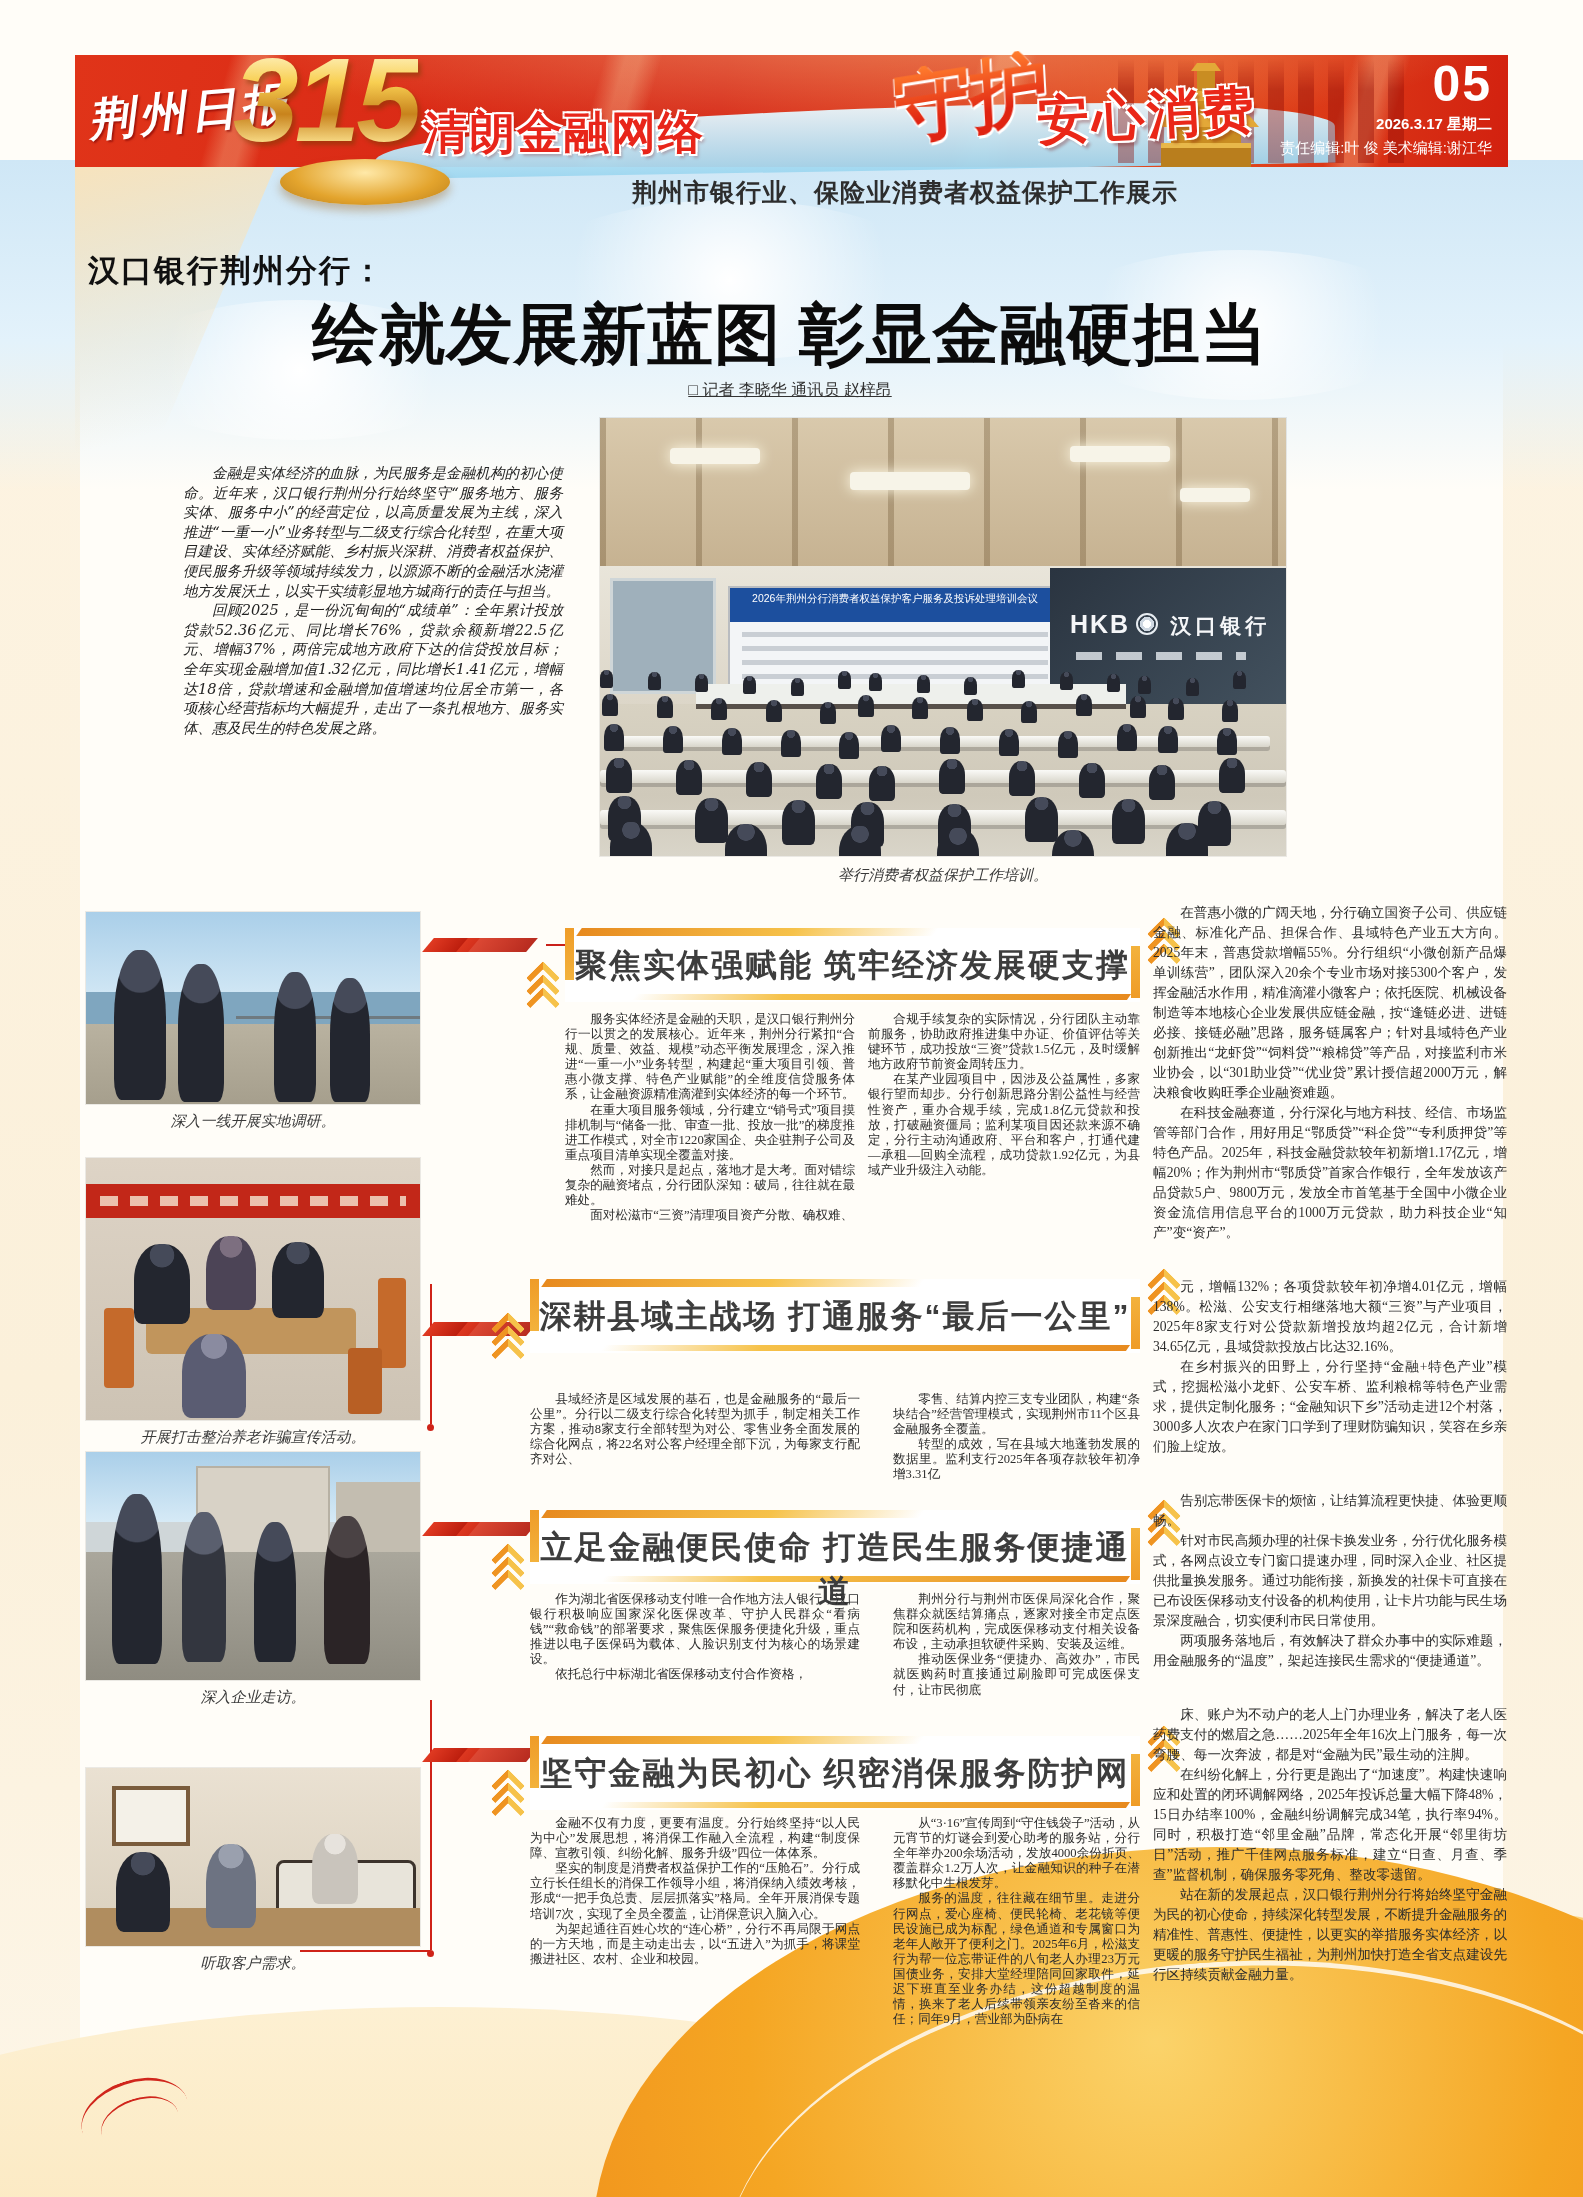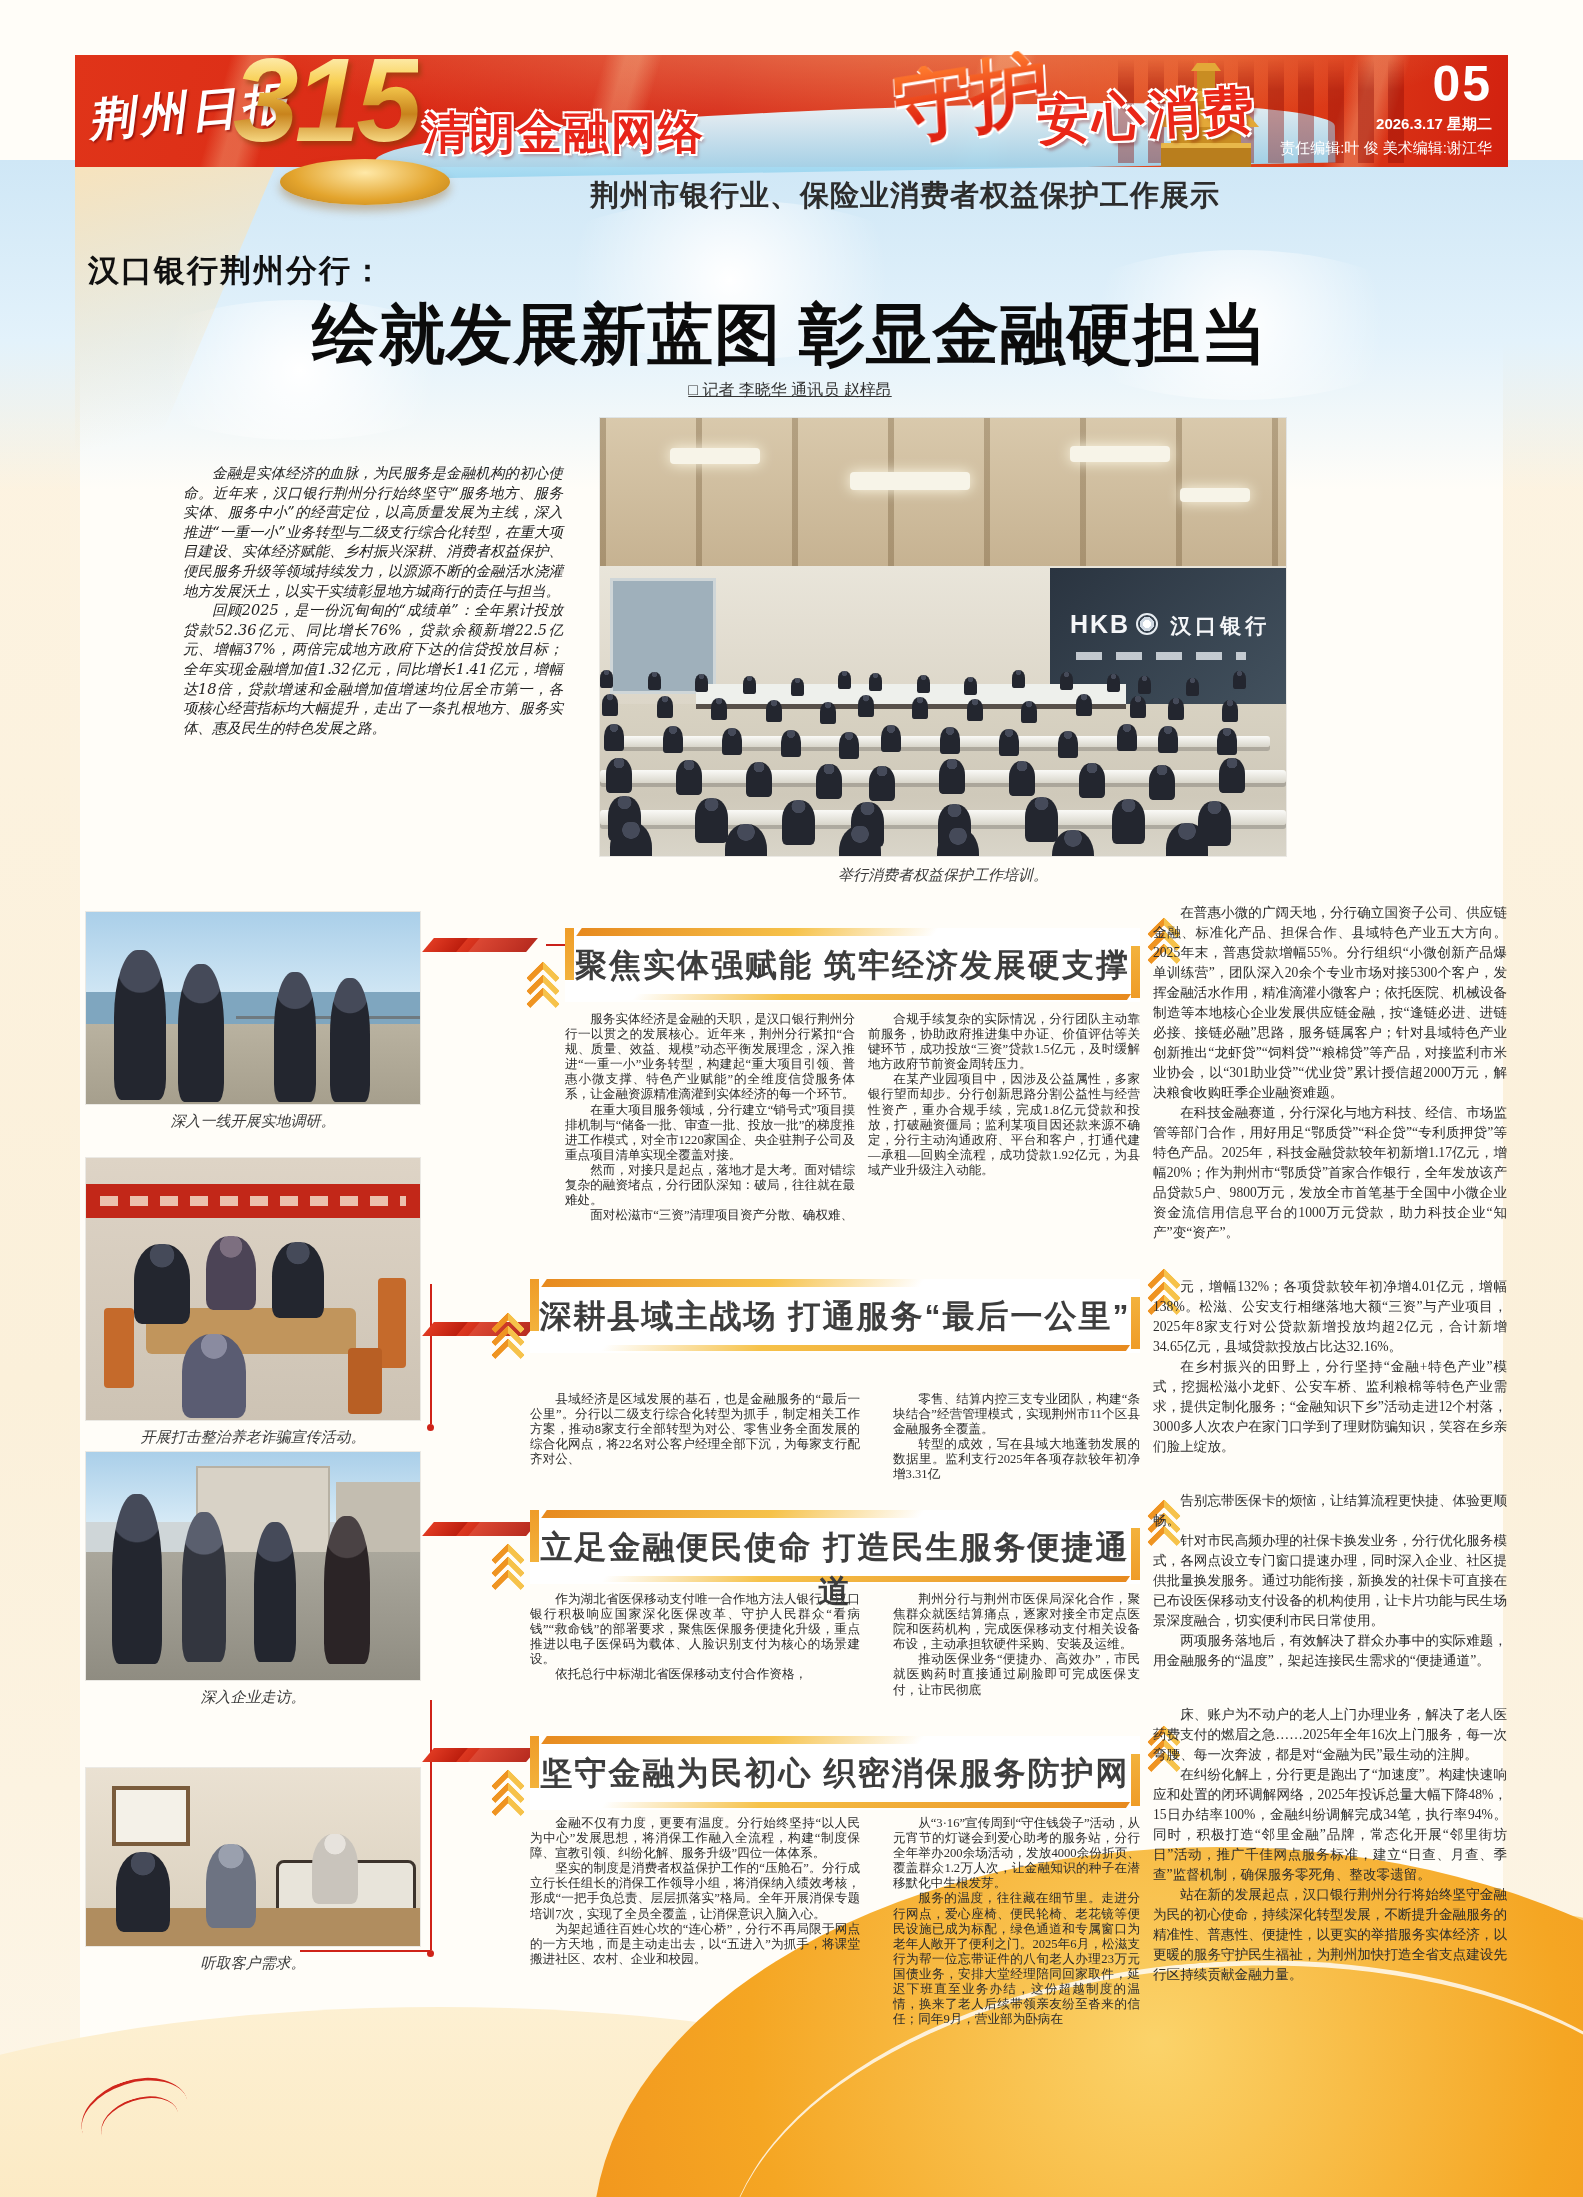--- a/index.html
+++ b/index.html
@@ -50,21 +50,21 @@
           background:linear-gradient(180deg,#ff7d2e,#e02412 70%);-webkit-background-clip:text;background-clip:text;color:transparent;
           filter:drop-shadow(2px 2px 0 #fff) drop-shadow(-1px 1px 0 #fff);}
   .slogan-right{position:absolute;left:962px;top:26px;font-size:52px;font-weight:900;color:#ea2718;transform:rotate(-3deg);letter-spacing:3px;
           text-shadow:-2px -2px 0 #fff,2px -2px 0 #fff,-2px 2px 0 #fff,2px 2px 0 #fff,4px 5px 3px rgba(120,0,0,.3);}
   .city{position:absolute;right:90px;top:4px;width:300px;height:104px;opacity:.8;
         background:repeating-linear-gradient(90deg,rgba(140,10,5,.5) 0 16px,rgba(0,0,0,0) 16px 30px);
         -webkit-mask-image:linear-gradient(180deg,transparent 0,#000 30%);mask-image:linear-gradient(180deg,transparent 0,#000 30%);}
   .pageno{position:absolute;right:16px;top:0px;font-size:50px;color:#fff;font-weight:bold;letter-spacing:2px;}
   .dateline{position:absolute;right:16px;top:60px;font-size:15px;color:#fff;font-weight:bold;text-align:right;}
   .editors{position:absolute;right:16px;top:84px;font-size:15px;color:#fff;font-weight:normal;text-align:right;}
-  .subtitle{position:absolute;left:430px;top:176px;width:950px;text-align:center;font-size:29px;font-weight:bold;color:#2d2d2d;letter-spacing:1px;}
+  .subtitle{position:absolute;left:430px;top:176px;width:950px;text-align:center;font-size:25px;font-weight:bold;color:#2d2d2d;letter-spacing:1px;}
 
   
   .kicker{position:absolute;left:88px;top:250px;font-size:31px;font-weight:bold;color:#101010;letter-spacing:2px;}
   .headline{position:absolute;left:170px;top:290px;width:1240px;text-align:center;font-size:66px;font-weight:900;
             font-family:"Liberation Serif",serif;color:#0b0b0b;letter-spacing:1px;white-space:nowrap;}
   .byline{position:absolute;left:170px;top:380px;width:1240px;text-align:center;font-size:16px;color:#333;text-decoration:underline;}
 
   
   .intro{position:absolute;left:183px;top:464px;width:380px;font-family:"DejaVu Serif",serif;font-style:italic;
          font-size:14.5px;line-height:19.6px;color:#222;text-align:justify;}
@@ -188,20 +188,24 @@
   <div class="photo" style="left:600px;top:418px;width:686px;height:438px;">
     <div class="pm-ceiling">
         <div class="pm-beams"></div>
       </div>
     <div class="pm-light" style="left:70px;top:30px;width:90px;height:16px;"></div>
     <div class="pm-light" style="left:250px;top:54px;width:120px;height:18px;"></div>
     <div class="pm-light" style="left:470px;top:28px;width:100px;height:16px;"></div>
     <div class="pm-light" style="left:580px;top:70px;width:70px;height:14px;"></div>
     <div class="pm-wall"></div>
     <div class="pm-window" style="left:10px;top:160px;width:100px;height:110px;"></div>
+    <div class="pm-screen">
+      <div class="pm-screen-bar">2026年荆州分行消费者权益保护客户服务及投诉处理培训会议</div>
+      <div class="pm-screen-lines"></div>
+    </div>
     <div class="pm-panel">
       <div class="pm-logo"><span>HKB</span><span class="pm-logo-dot"></span><span class="zh">汉口银行</span></div>
       <div class="pm-slogan"></div>
     </div>
     <div class="pm-floor"></div>
     <div class="pm-headtable"></div>
     <div class="pm-desk" style="left:10px;top:318px;width:660px;"></div>
     <div class="pm-desk" style="left:0px;top:352px;width:686px;height:13px;"></div>
     <div class="pm-desk" style="left:0px;top:392px;width:686px;height:15px;"></div>
     <div id="pm-people" style="position:absolute;inset:0;">

